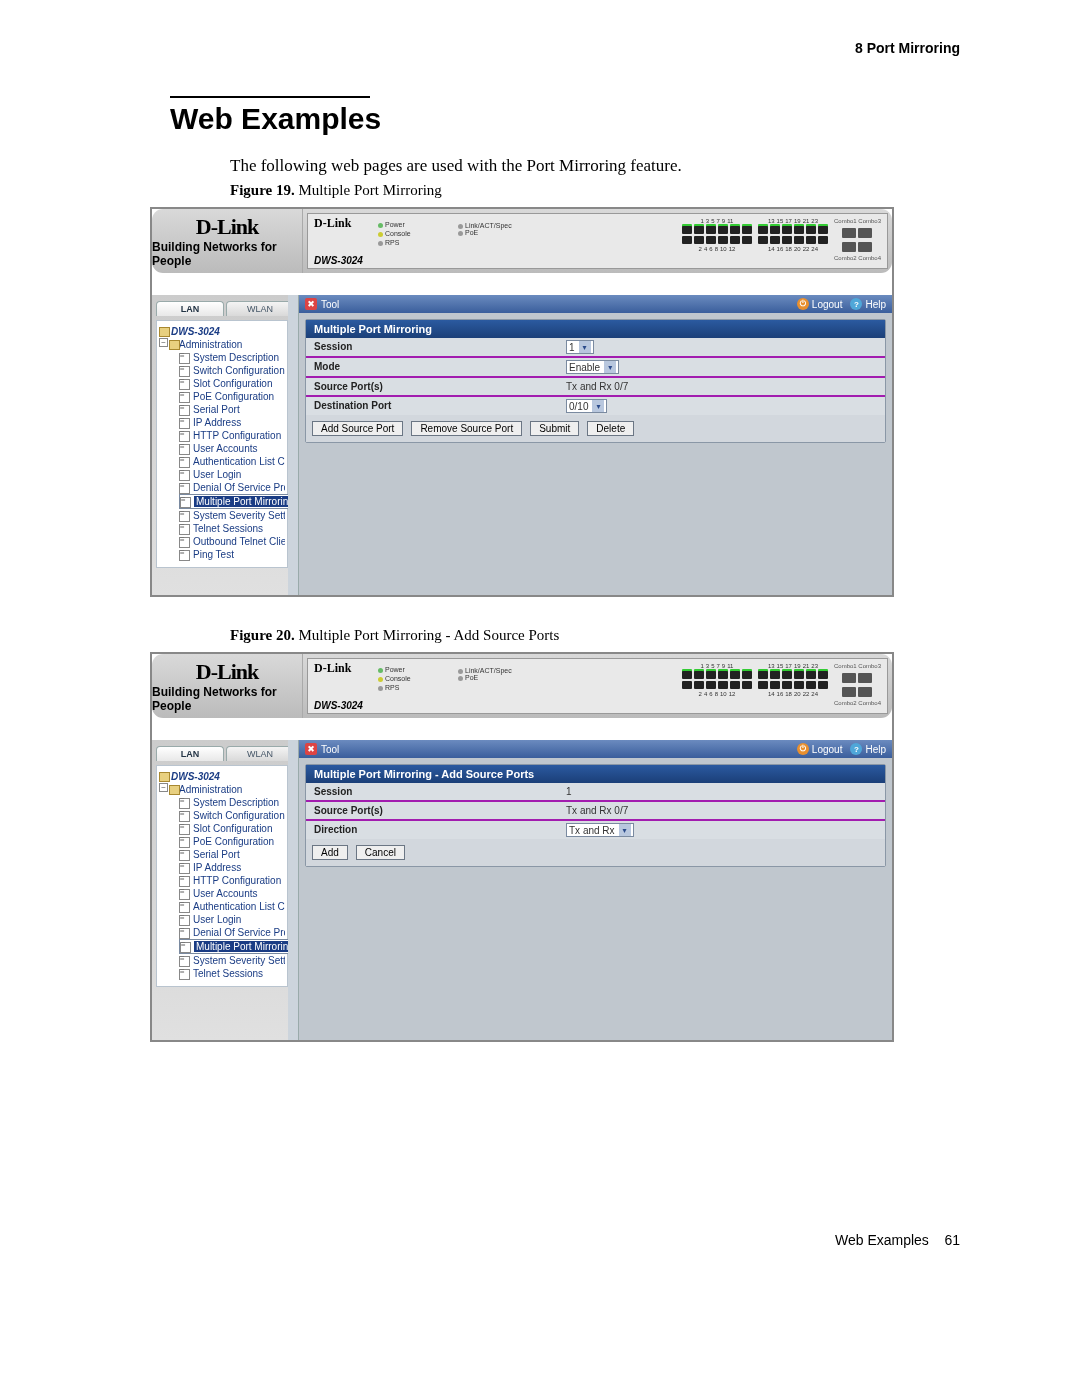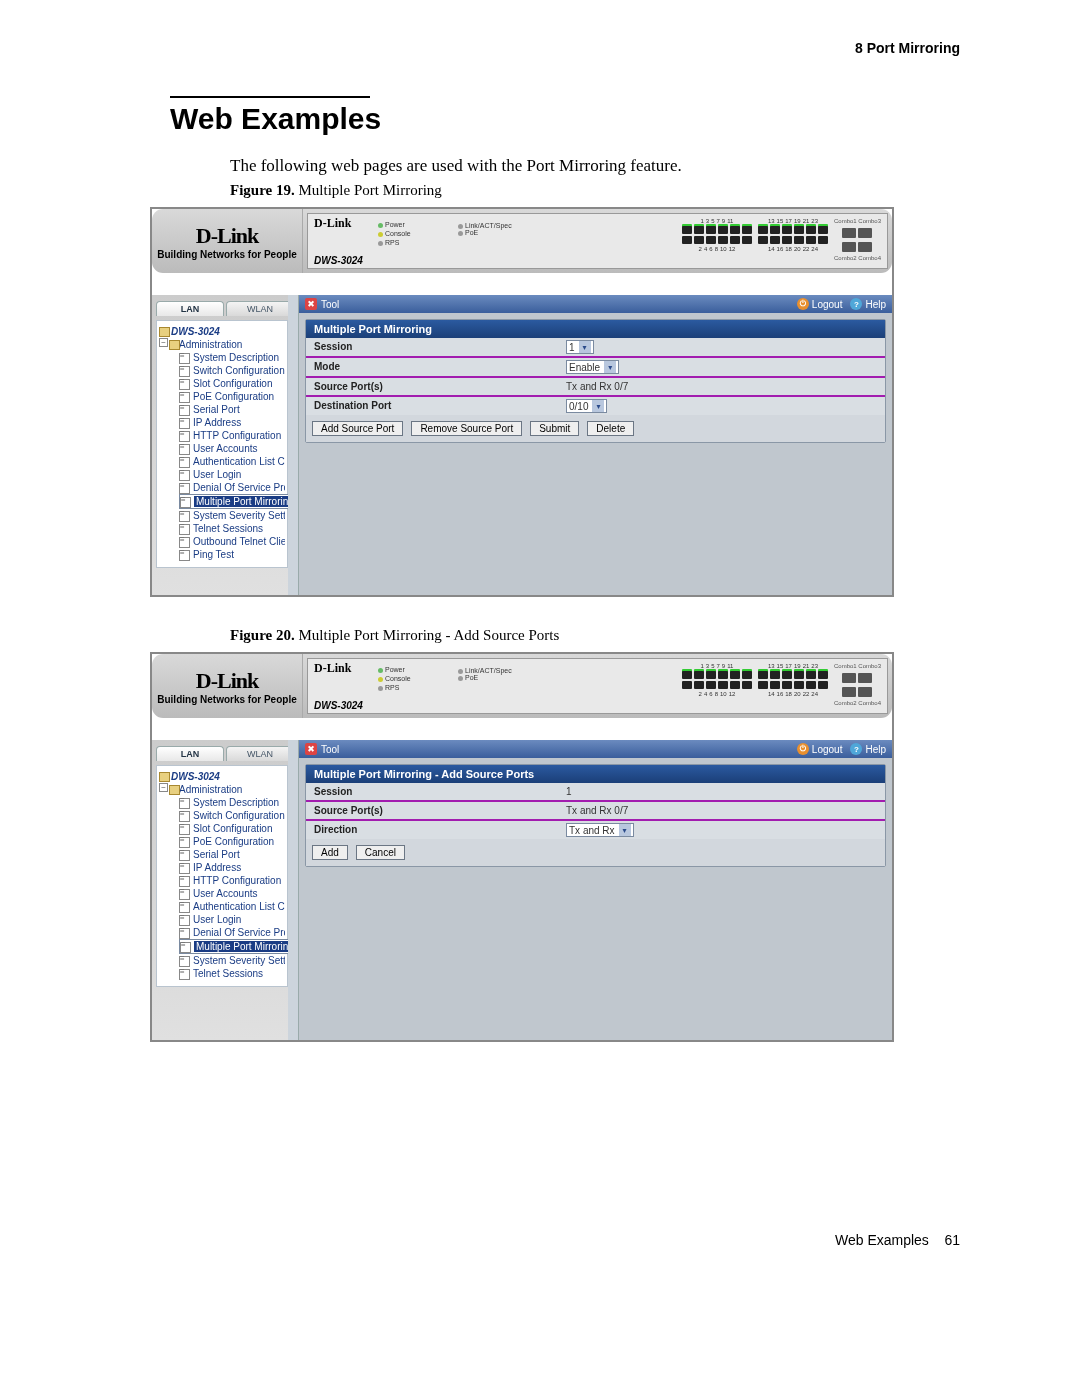--- a/index.html
+++ b/index.html
@@ -64,21 +64,21 @@
     align-items: center;
     justify-content: center;
     border-right: 1px solid #aaa;
   }
   .logo-main {
     font-family: "Times New Roman", serif;
     font-weight: 900;
     font-size: 22px;
     letter-spacing: -1px;
   }
-  .logo-sub { font-size: 10px; font-weight: bold; text-align: right; }
+  .logo-sub { font-size: 12px; font-weight: bold; }
   .device-panel {
     flex: 1;
     position: relative;
     background: #e9e9e9;
     border: 1px solid #999;
     margin: 4px;
   }
   .device-brand {
     position: absolute; left: 6px; top: 2px;
     font-family: "Times New Roman", serif; font-weight: 900; font-size: 12px;

